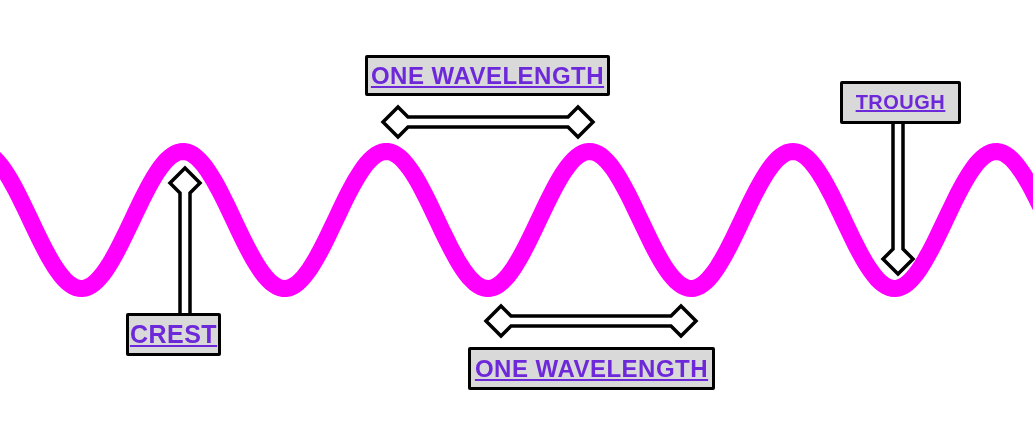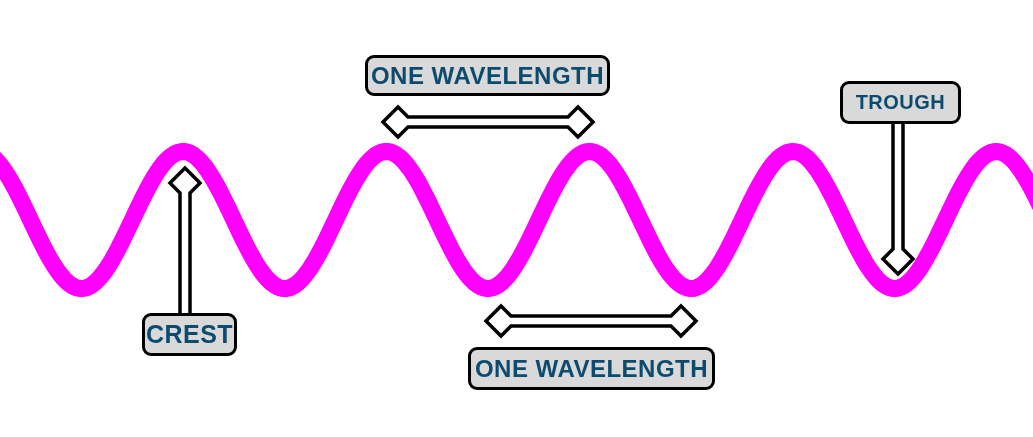--- a/index.html
+++ b/index.html
@@ -21,34 +21,35 @@
     top: 0;
     width: 1033px;
     height: 437px;
     display: block;
   }
   .label-box {
     position: absolute;
     box-sizing: border-box;
     background: #d9d9d9;
     border: 3.5px solid #000000;
-    border-radius: 9px;
+    border-radius: 2px;
     display: flex;
     align-items: center;
     justify-content: center;
     font-weight: bold;
     font-size: 24px;
     letter-spacing: 0.5px;
-    color: #0c4a6e;
+    color: #6d28d9;
     white-space: nowrap;
     z-index: 2;
+    text-decoration: underline;
   }
   #box-wavelength-top    { left: 365px; top: 55px;  width: 245px; height: 41px; }
   #box-trough            { left: 840px; top: 81px;  width: 121px; height: 43px; font-size: 20px; }
-  #box-crest             { left: 142px; top: 313px; width: 95px;  height: 43px; font-size: 25px; }
+  #box-crest             { left: 126px; top: 313px; width: 95px;  height: 43px; font-size: 25px; }
   #box-wavelength-bottom { left: 468px; top: 347px; width: 247px; height: 43px; }
   .arrow-shape {
     fill: #ffffff;
     stroke: #000000;
     stroke-width: 3.5;
     stroke-linejoin: miter;
   }
 </style>
 </head>
 <body>

